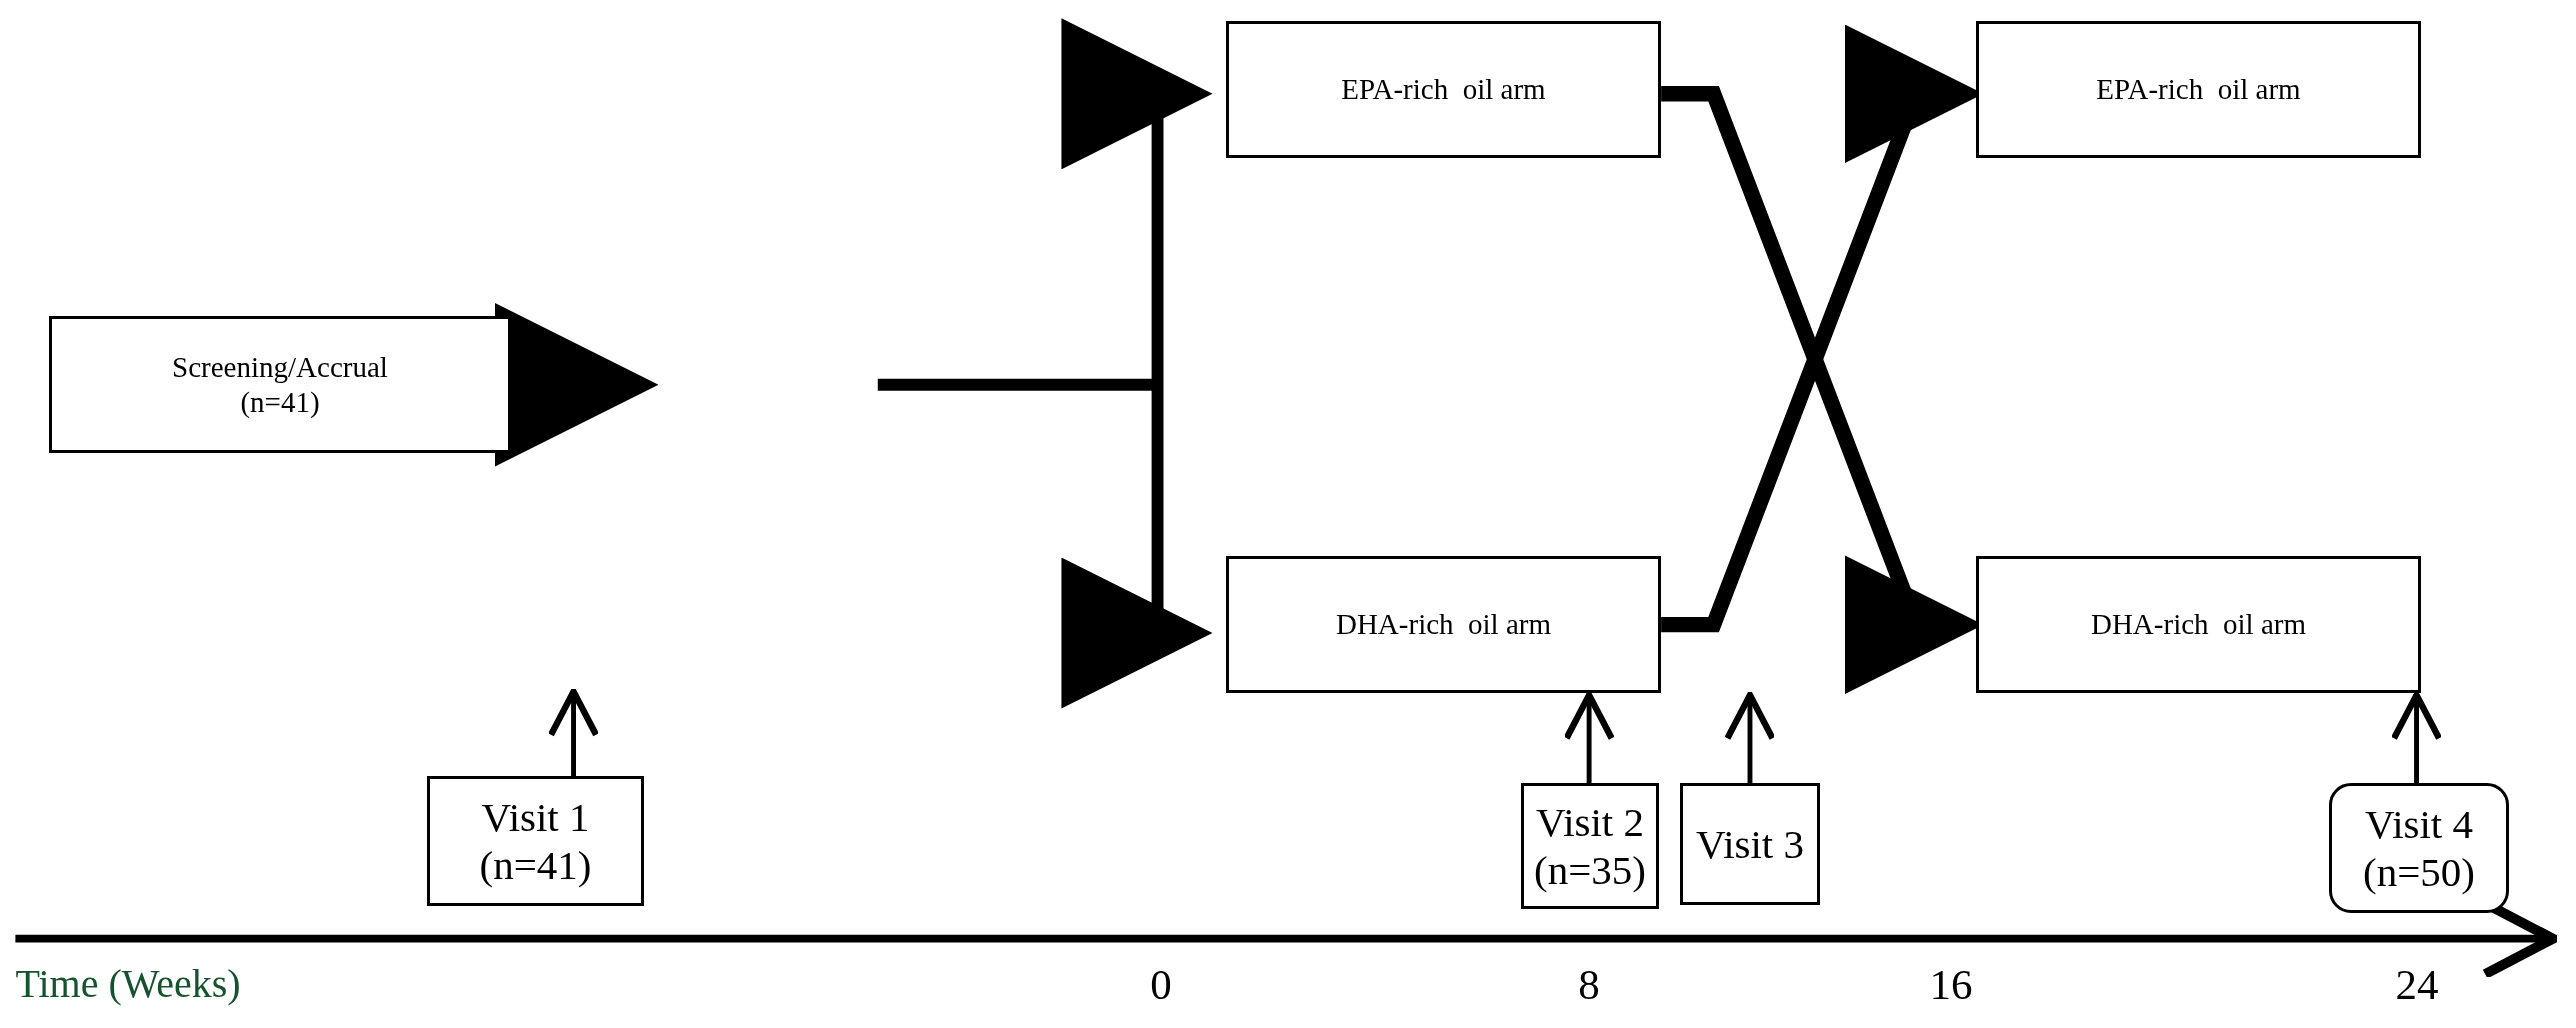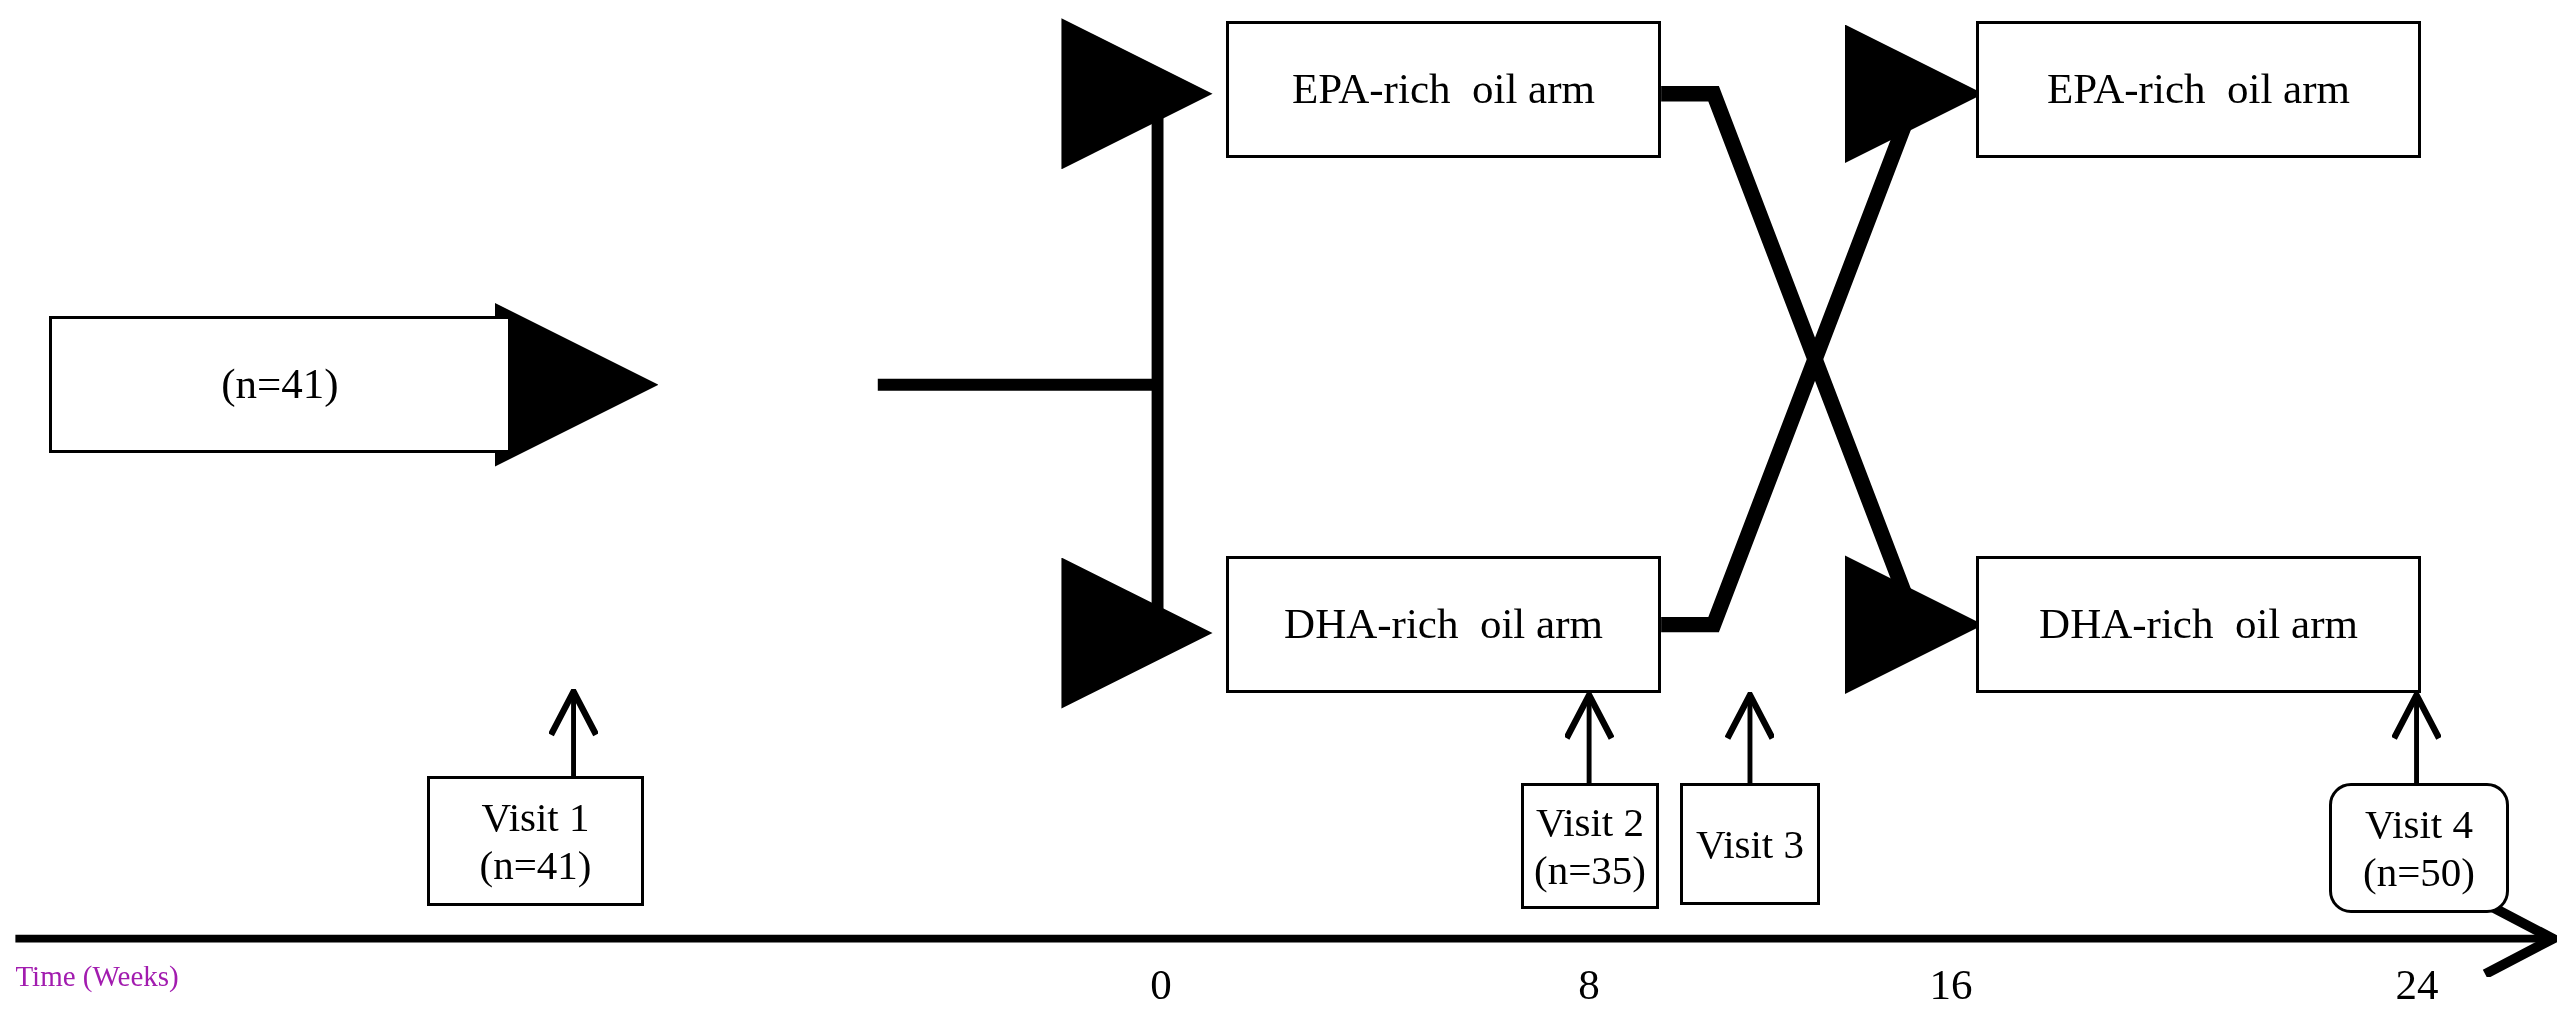--- a/index.html
+++ b/index.html
@@ -23,26 +23,26 @@
     display: flex;
     flex-direction: column;
     align-items: center;
     justify-content: center;
     color: #000000;
     z-index: 5;
     line-height: 1.18;
     text-align: center;
   }
   .node .ln { display: block; white-space: pre; }
-  .big   { font-size: 43px; }
+  .big   { font-size: 29px; }
   .mid   { font-size: 41px; }
   .axis-label {
     position: absolute;
-    font-size: 29px;
-    color: #a21caf;
+    font-size: 40px;
+    color: #14532d;
     white-space: pre;
   }
   .tick-label {
     position: absolute;
     font-size: 43px;
     color: #000000;
     text-align: center;
     transform: translateX(-50%);
   }
   svg.layer {
@@ -86,20 +86,21 @@
 
     <line x1="820" y1="1110" x2="820" y2="995" stroke="#000000" stroke-width="7" marker-end="url(#thinArrow)"></line>
     <line x1="2272" y1="1120" x2="2272" y2="1000" stroke="#000000" stroke-width="7" marker-end="url(#thinArrow)"></line>
     <line x1="2502" y1="1120" x2="2502" y2="1000" stroke="#000000" stroke-width="7" marker-end="url(#thinArrow)"></line>
     <line x1="3455" y1="1120" x2="3455" y2="1000" stroke="#000000" stroke-width="7" marker-end="url(#thinArrow)"></line>
 
     <line x1="22" y1="1342" x2="3640" y2="1342" stroke="#000000" stroke-width="11" marker-end="url(#thinArrow)"></line>
   </svg>
 
   <div class="node big" style="left:49px; top:316px; width:462px; height:137px;">
+    <span class="ln">Screening/Accrual</span>
     <span class="ln">(n=41)</span>
   </div>
 
 
   <div class="node big" style="left:1226px; top:21px; width:435px; height:137px;">
     <span class="ln">EPA-rich  oil arm</span>
   </div>
 
   <div class="node big" style="left:1226px; top:556px; width:435px; height:137px;">
     <span class="ln">DHA-rich  oil arm</span>

